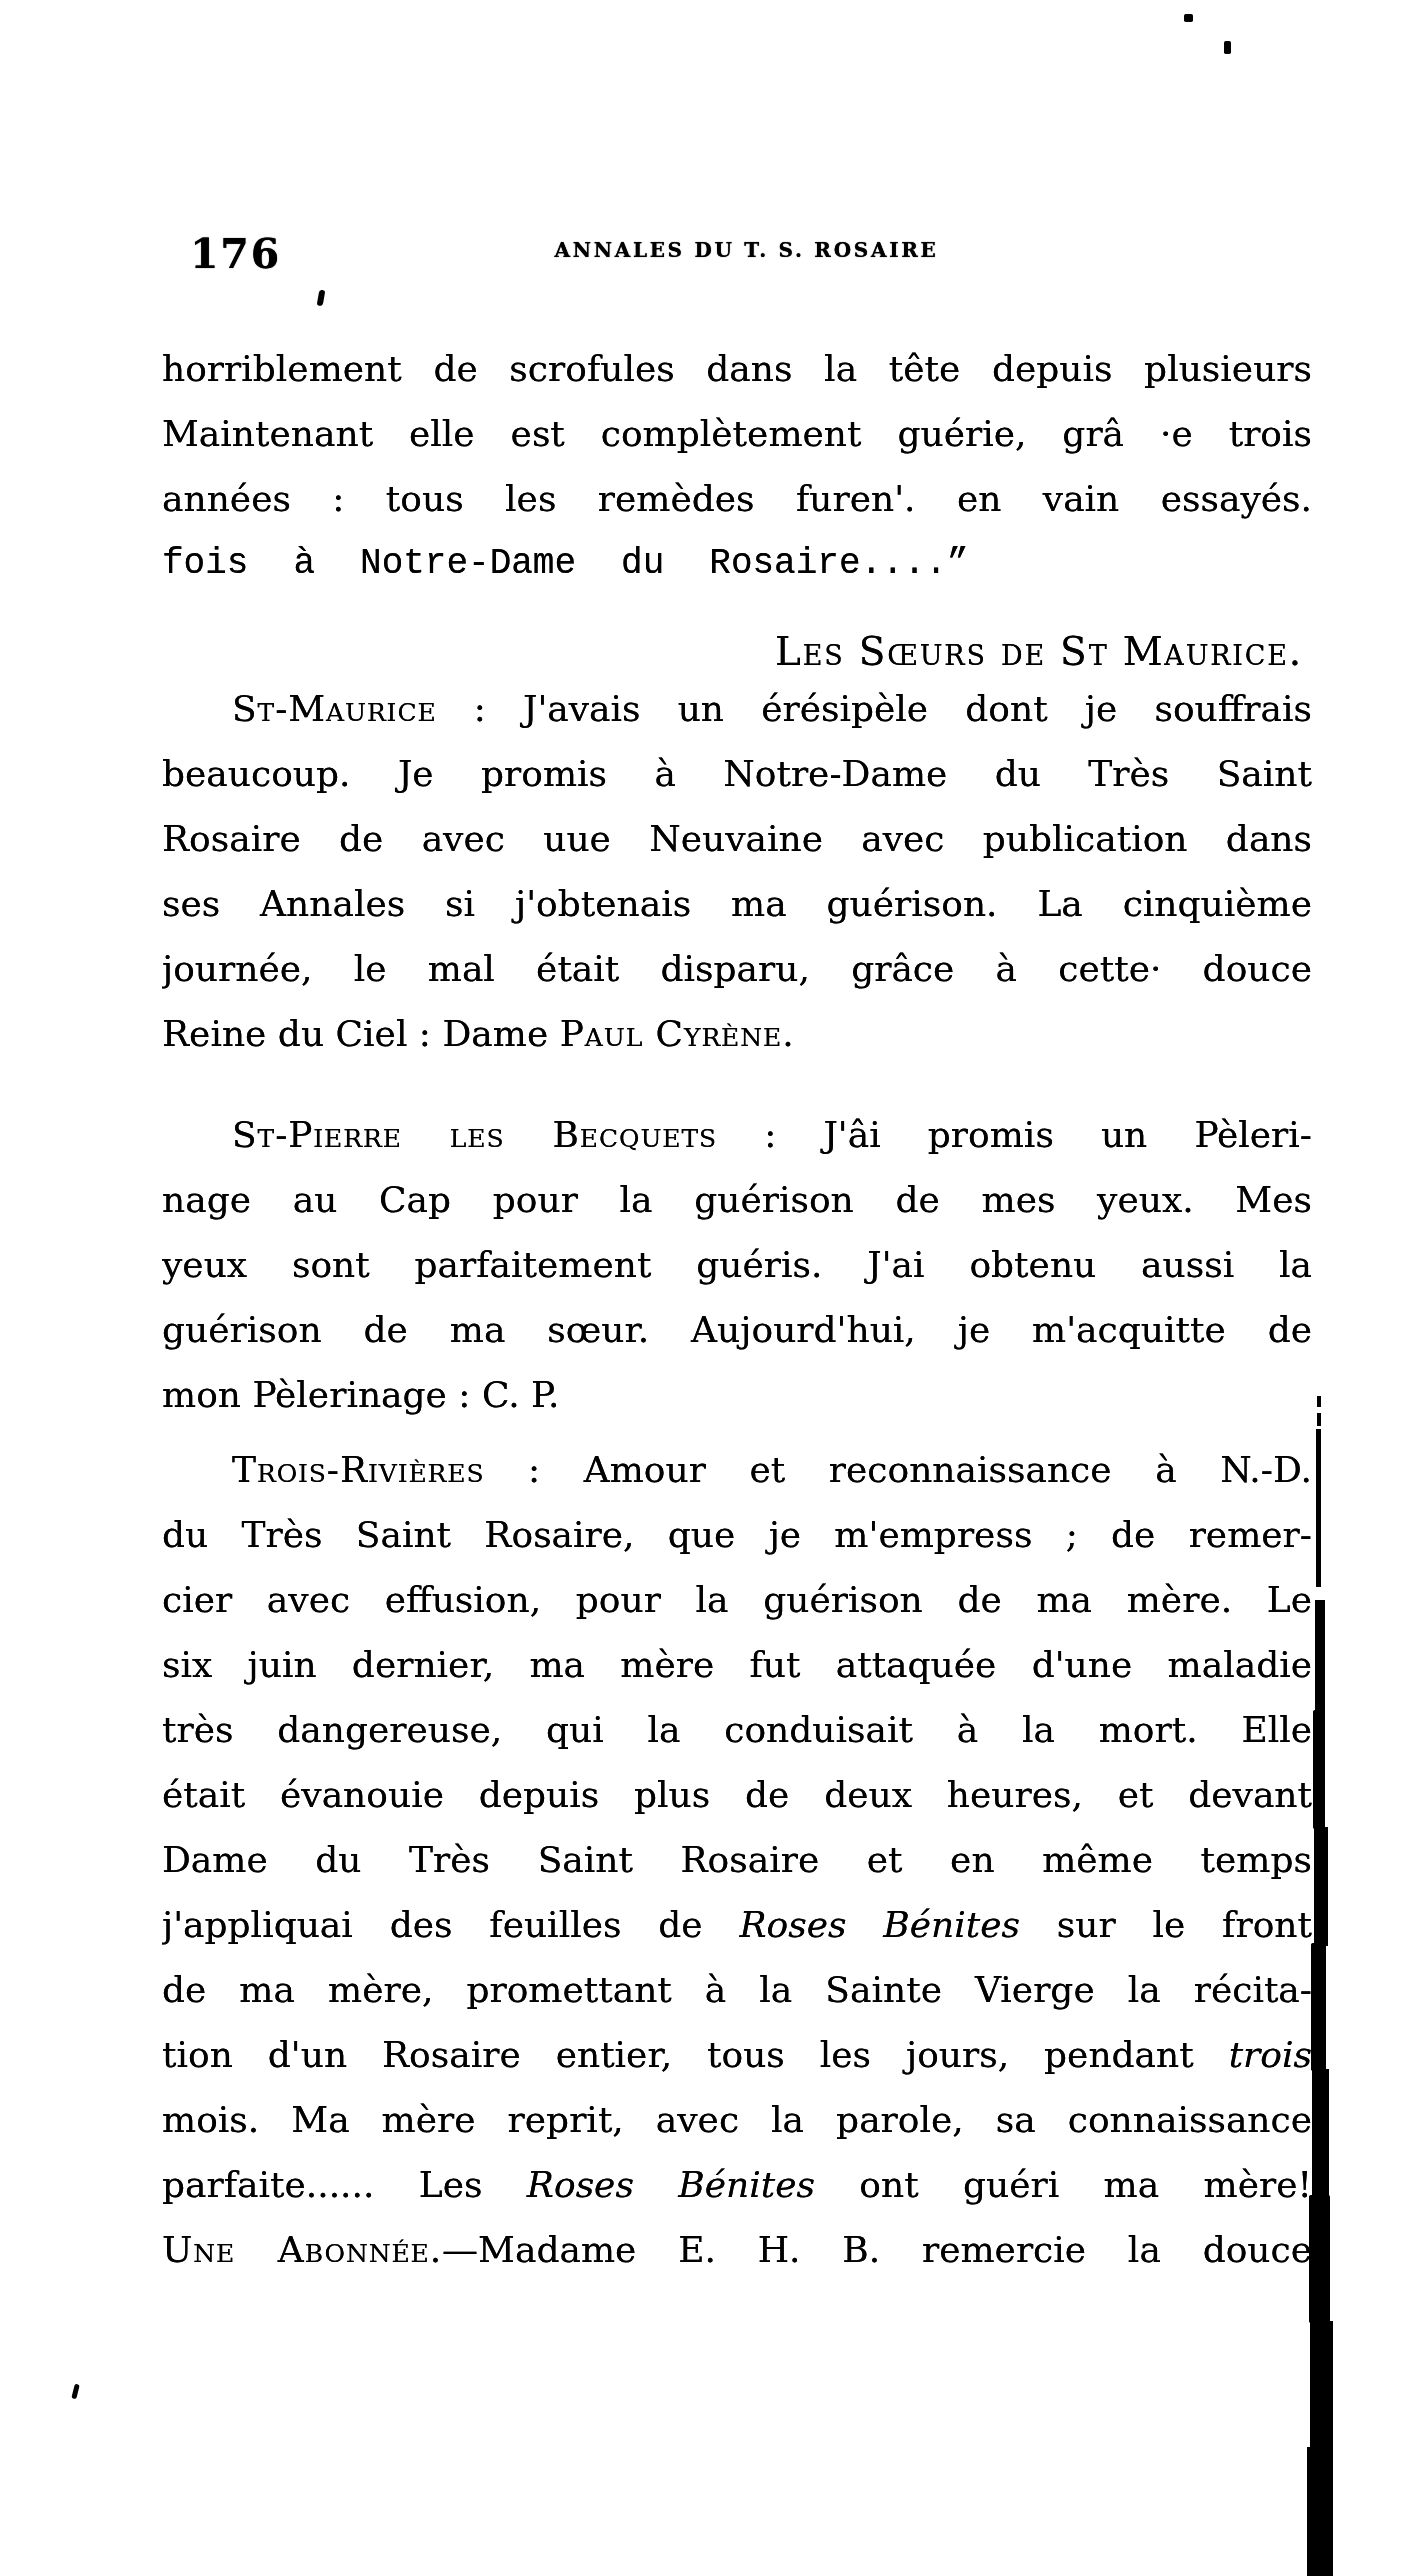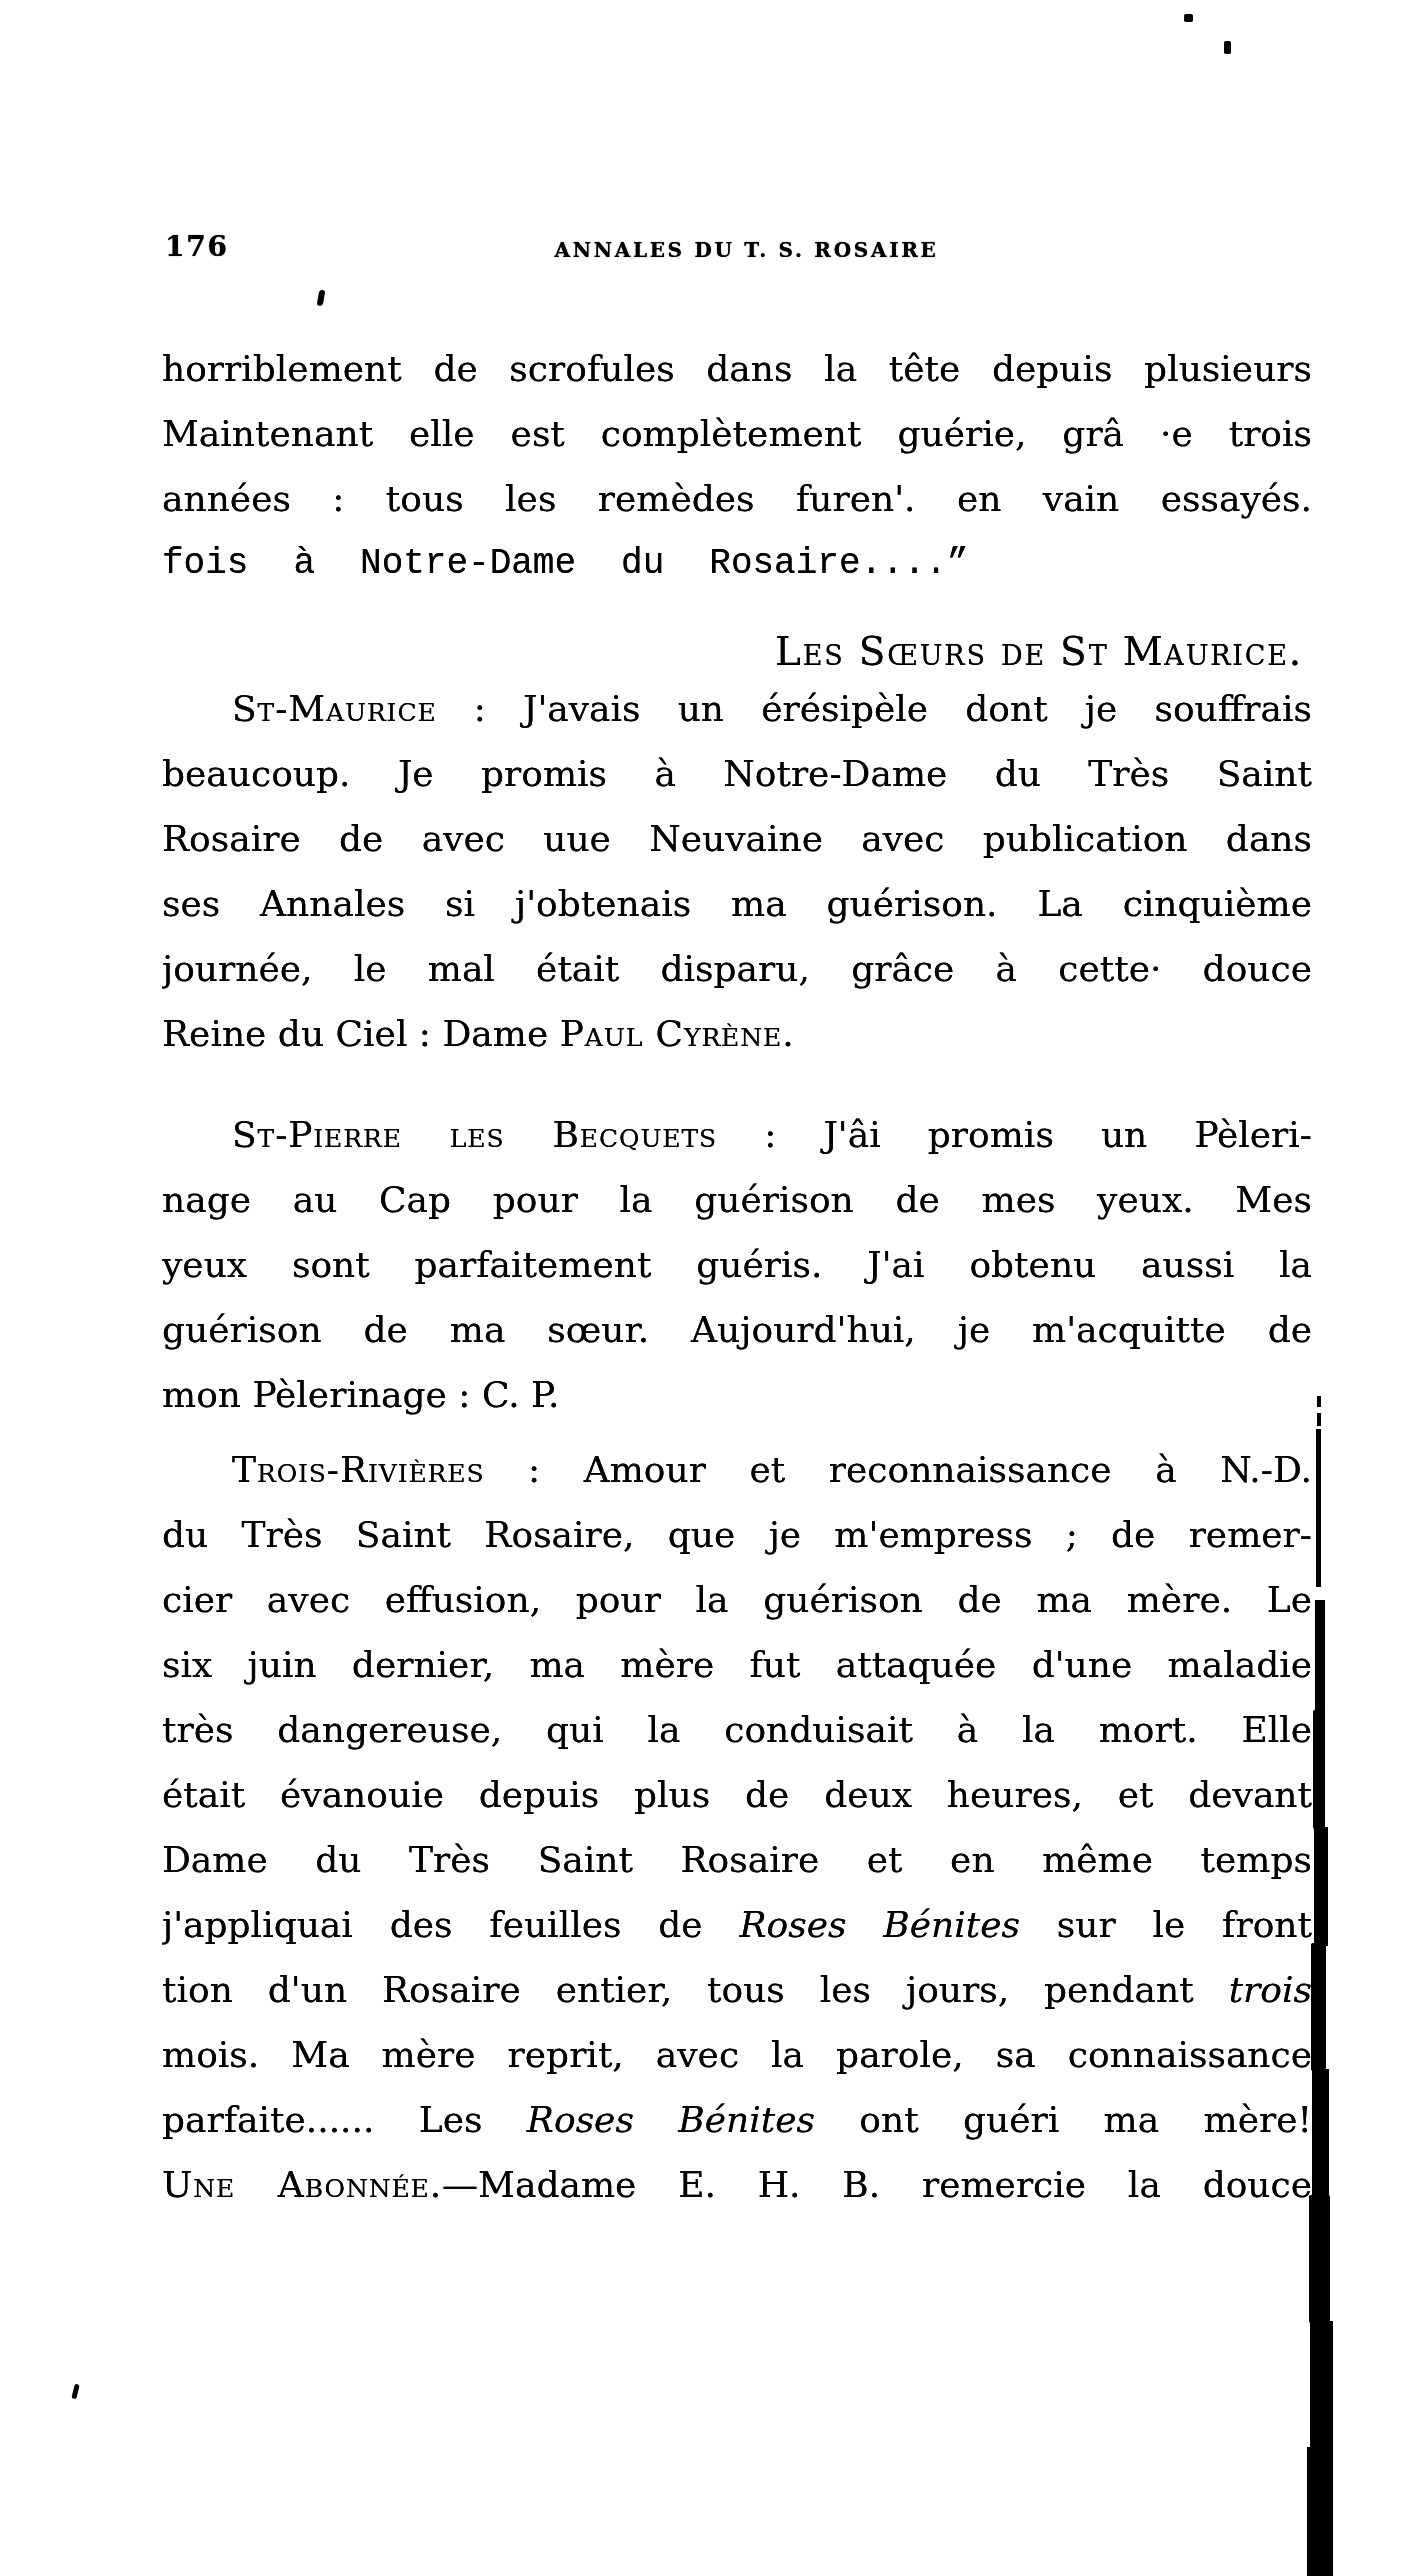--- a/index.html
+++ b/index.html
@@ -6,22 +6,22 @@
   .page{
     position:relative;
     width:1406px;height:2576px;
     background:#ffffff;
     color:#000000;
     font-family:"DejaVu Serif","Liberation Serif",serif;
     overflow:hidden;
   }
   
   .pagenum{
-    position:absolute;left:165px;top:230px;
-    font-size:28px;font-weight:bold;letter-spacing:1.8px;
+    position:absolute;left:190px;top:230px;
+    font-size:41px;font-weight:bold;letter-spacing:1.8px;
     text-shadow:0 0 0.9px #000;
   }
   .runtitle{
     position:absolute;left:454px;top:238px;width:585px;
     text-align:center;font-size:20px;font-weight:bold;letter-spacing:2.7px;
     white-space:nowrap;
     text-shadow:0 0 0.9px #000;
   }
   
   .block{position:absolute;left:162px;width:1150px;font-size:36px;
@@ -92,20 +92,21 @@
       </div>
       <div class="block block4">
         <div class="line jline ind"><span class="sc">Trois-Rivières</span><span> :  Amour et reconnaissance à N.-D.</span></div>
         <div class="line jline"><span>du Très Saint Rosaire, que je  m'empress ;  de remer-</span></div>
         <div class="line jline"><span>cier avec effusion, pour  la guérison de ma mère.   Le</span></div>
         <div class="line jline"><span>six juin dernier, ma mère fut attaquée d'une maladie</span></div>
         <div class="line jline"><span>très dangereuse, qui la conduisait à la mort.   Elle</span></div>
         <div class="line jline"><span>était évanouie depuis plus de deux heures, et devant</span></div>
         <div class="line jline"><span>Dame du Très Saint Rosaire et en même temps</span></div>
         <div class="line jline"><span>j'appliquai des feuilles de </span><span class="it">Roses Bénites</span><span> sur le front</span></div>
+        <div class="line jline"><span>de ma mère, promettant à la Sainte Vierge la récita-</span></div>
         <div class="line jline"><span>tion d'un Rosaire entier, tous les jours, pendant </span><span class="it">trois</span></div>
         <div class="line jline"><span>mois.  Ma mère reprit, avec la parole, sa connaissance</span></div>
         <div class="line jline"><span>parfaite...... Les </span><span class="it">Roses Bénites</span><span> ont guéri ma mère!</span></div>
         <div class="line jline"><span class="sc">Une Abonnée.</span><span>—Madame E. H. B. remercie la douce</span></div>
       </div>
     </div>
 
   <div class="artifact speck1"></div>
   <div class="artifact speck2"></div>
   <div class="artifact mark-top"></div>

